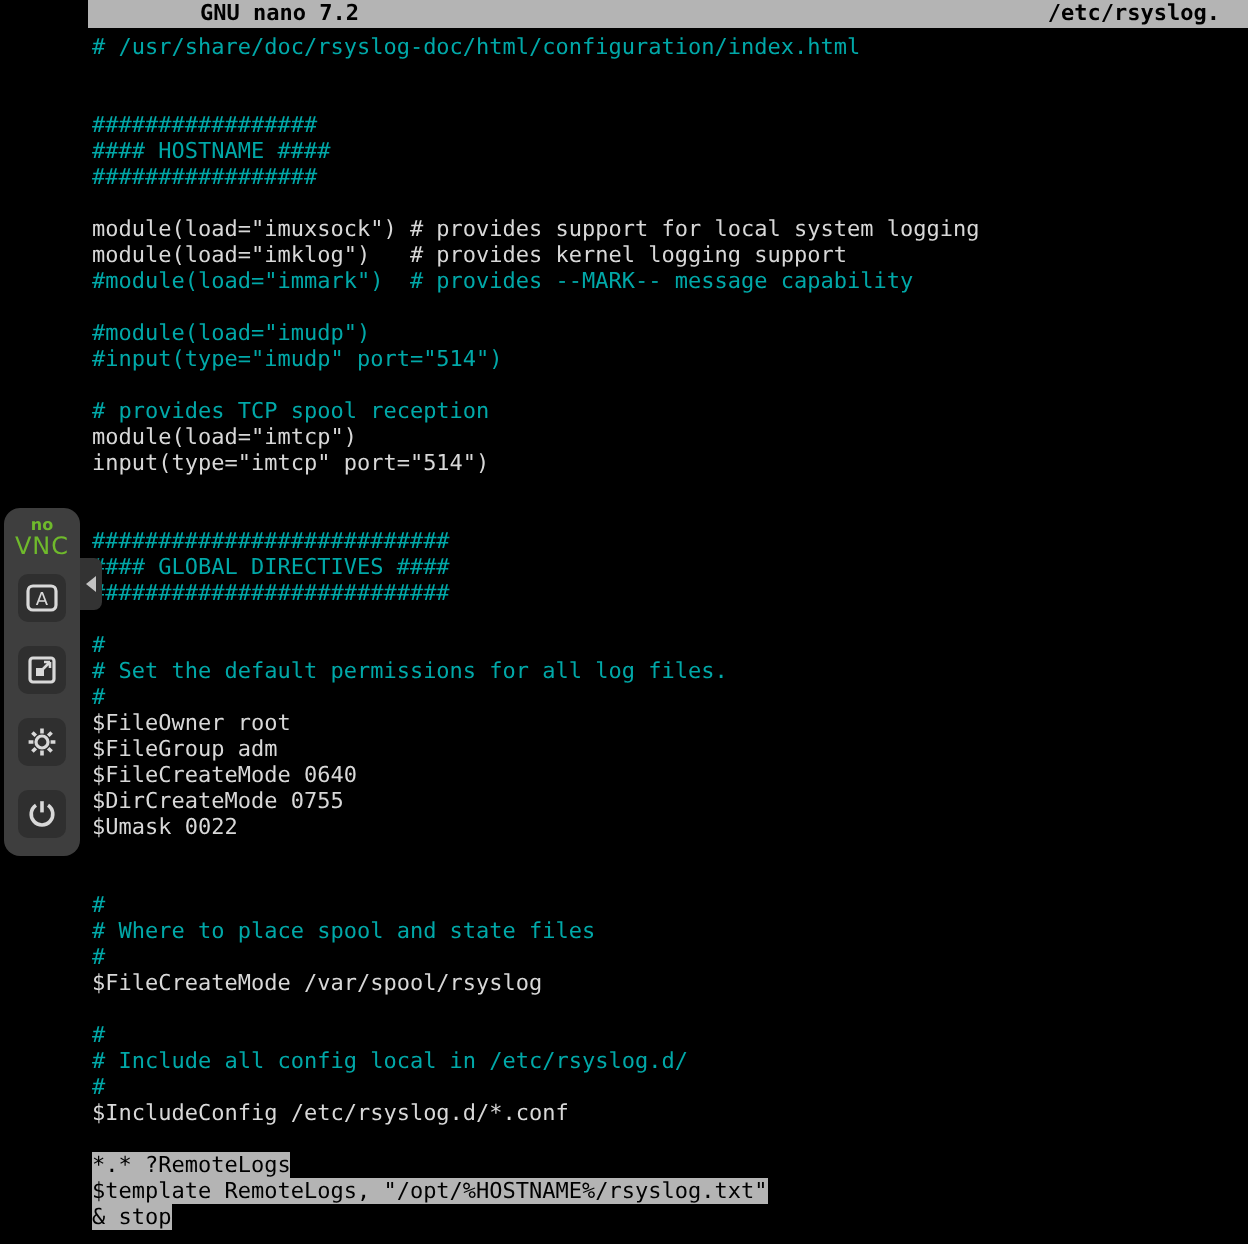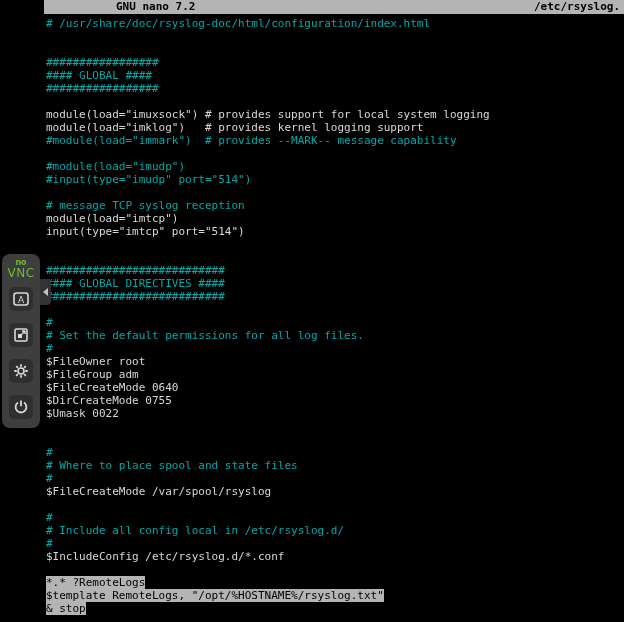--- a/index.html
+++ b/index.html
@@ -9,22 +9,22 @@
     background:var(--background,#000);
     font-family:"DejaVu Sans Mono", monospace;
   }
   
   .terminal { position:absolute; left:44px; top:0; width:580px; height:622px; overflow:hidden; }
   .nano-header {
     height:14px; background:var(--header-bg,#b4b4b4); color:#000;
     font-size:11px; line-height:14px; display:flex; justify-content:space-between;
     white-space:pre; font-weight:bold;
   }
-  .nh-left  { padding-left:72px; }
-  .nh-right { padding-right:4px; }
+  .nh-left  { padding-left:56px; }
+  .nh-right { padding-right:14px; }
   .editor { padding-top:3px; padding-left:2px; }
   .line {
     height:13px; font-size:11px; line-height:13px;
     color:var(--text,#d8d8d8); white-space:pre;
   }
   .line.comment { color:var(--comment,#00a8a8); }
   .line .sel { background:var(--selection-bg,#b4b4b4); color:#000; }
   
   .vnc-panel {
     position:absolute; left:2px; top:254px; width:38px;
@@ -60,31 +60,31 @@
   <div class="terminal">
     <div class="nano-header">
       <span class="nh-left">GNU nano 7.2</span>
       <span class="nh-right">/etc/rsyslog.</span>
     </div>
     <div class="editor" id="editor">
         <div class="line comment"># /usr/share/doc/rsyslog-doc/html/configuration/index.html</div>
         <div class="line blank"></div>
         <div class="line blank"></div>
         <div class="line comment">#################</div>
-        <div class="line comment">#### GLOBAL ####</div>
+        <div class="line comment">#### HOSTNAME ####</div>
         <div class="line comment">#################</div>
         <div class="line blank"></div>
         <div class="line code">module(load="imuxsock") # provides support for local system logging</div>
         <div class="line code">module(load="imklog")   # provides kernel logging support</div>
         <div class="line comment">#module(load="immark")  # provides --MARK-- message capability</div>
         <div class="line blank"></div>
         <div class="line comment">#module(load="imudp")</div>
         <div class="line comment">#input(type="imudp" port="514")</div>
         <div class="line blank"></div>
-        <div class="line comment"># message TCP syslog reception</div>
+        <div class="line comment"># provides TCP spool reception</div>
         <div class="line code">module(load="imtcp")</div>
         <div class="line code">input(type="imtcp" port="514")</div>
         <div class="line blank"></div>
         <div class="line blank"></div>
         <div class="line comment">###########################</div>
         <div class="line comment">#### GLOBAL DIRECTIVES ####</div>
         <div class="line comment">###########################</div>
         <div class="line blank"></div>
         <div class="line comment">#</div>
         <div class="line comment"># Set the default permissions for all log files.</div>

